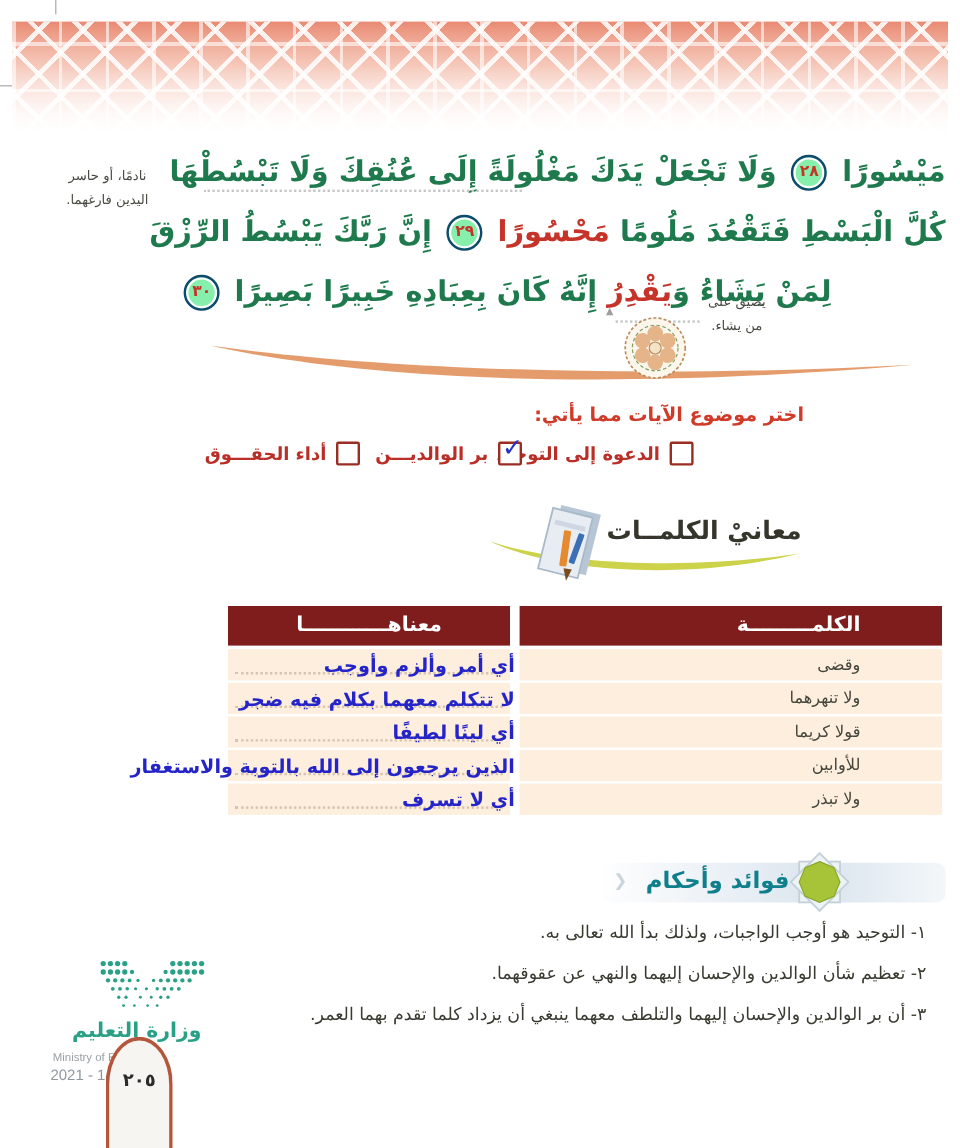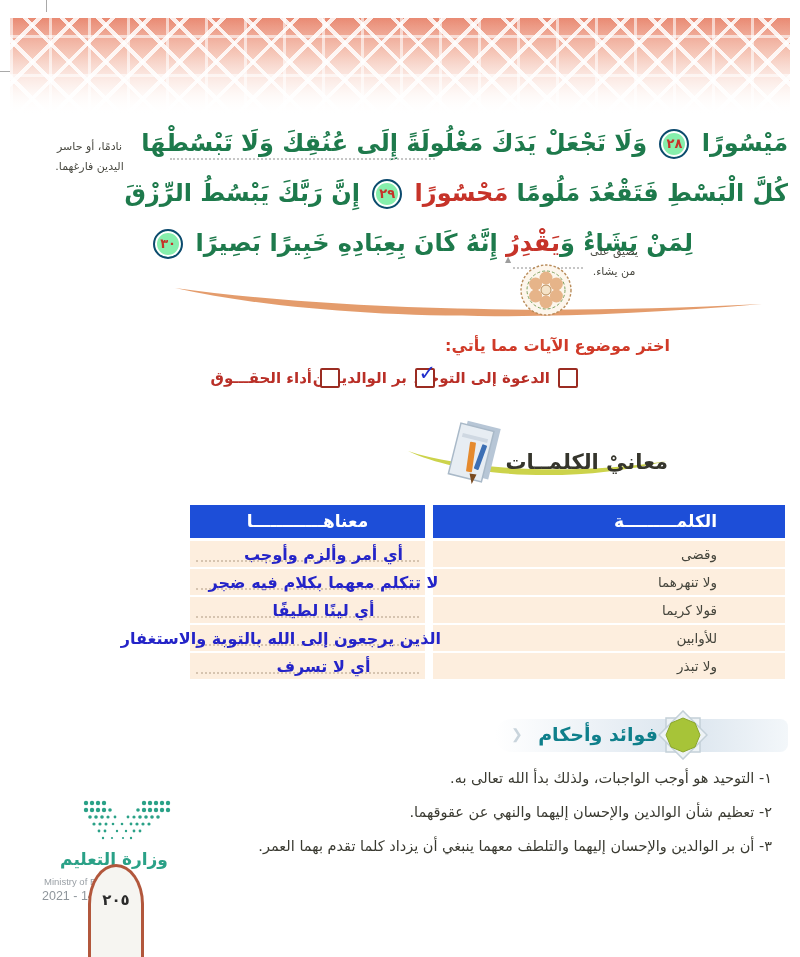--- a/index.html
+++ b/index.html
@@ -35,34 +35,34 @@
   
   .q-prompt{position:absolute;right:130px;top:336px;font-size:16px;font-weight:bold;color:#d03a28;}
   .opt{position:absolute;top:368px;display:flex;align-items:center;gap:8px;direction:rtl;}
   .opt .box{position:relative;width:16px;height:16px;border:2px solid #9b2c22;border-radius:2px;
             background:#fff;flex:0 0 auto;}
   .opt .tick{position:absolute;top:-9px;right:-3px;font-size:21px;font-weight:bold;color:#2230cc;}
   .opt .lbl{font-size:15px;font-weight:bold;color:#b92f27;white-space:nowrap;}
   
   .wm-swoosh{position:absolute;left:405px;top:445px;}
   .wm-icon{position:absolute;left:440px;top:416px;}
-  .wm-title{position:absolute;right:132px;top:430px;font-size:21px;font-weight:bold;color:#35352c;margin-top:20px;}
+  .wm-title{position:absolute;right:132px;top:430px;font-size:21px;font-weight:bold;color:#35352c;}
   
   .wtable{position:absolute;right:15px;top:505px;width:595px;}
   .trow{display:flex;column-gap:8px;margin-bottom:2px;}
-  .thead .cell{background:#1d4ed8;color:#fff;font-weight:bold;font-size:17px;height:33px;
+  .thead .cell{background:#7f1d1d;color:#fff;font-weight:bold;font-size:17px;height:33px;
                line-height:33px;}
   .thead{margin-bottom:3px;}
   .cell-word{width:352px;box-sizing:border-box;padding-right:68px;}
   .cell-meaning{flex:1;position:relative;}
   .trow .cellbg{background:#fdeede;height:26px;}
   .word-txt{font-size:13.5px;color:#45453c;line-height:26px;}
   .thead .cell-meaning{text-align:center;}
   .dotline{position:absolute;left:6px;right:6px;bottom:5px;border-bottom:2px dotted #d6c4b0;}
-  .answer{position:absolute;bottom:0;left:16px;width:100%;text-align:center;color:#2424c8;
+  .answer{position:absolute;bottom:0;left:4px;width:100%;color:#2424c8;
           font-weight:bold;font-size:16px;white-space:nowrap;line-height:24px;}
   
   .bf-bar{position:absolute;left:495px;top:719px;width:293px;height:33px;border-radius:17px 8px 8px 17px;
           background:linear-gradient(to left,#f3f7fa 0%,#dbe5ee 35%,#e9eff5 60%,#ffffff 100%);}
   .bf-chevron{position:absolute;left:16px;top:7px;font-size:14px;color:#c9d4dc;}
   .bf-title{position:absolute;left:40px;top:4px;width:126px;text-align:center;font-size:19px;
             font-weight:bold;color:#0f7f8b;white-space:nowrap;}
   .bf-badge{position:absolute;left:163px;top:-9px;}
   .points{position:absolute;right:28px;top:768px;width:740px;font-size:14.5px;color:#3a3a31;}
   .point{margin-bottom:14px;line-height:20px;}
@@ -132,21 +132,21 @@
   <div class="opt" style="right:222px;">
     <span class="box"></span>
     <span class="lbl">الدعوة إلى التوحيد</span>
   </div>
   <div class="opt" style="right:365px;">
     <span class="box">
         <span class="tick">✓</span>
       </span>
     <span class="lbl">بر الوالديـــن</span>
   </div>
-  <div class="opt" style="right:460px;text-align:right;">
+  <div class="opt" style="right:500px;text-align:right;">
     <span class="box"></span>
     <span class="lbl">أداء الحقـــوق</span>
   </div>
 
   <svg class="wm-swoosh" width="270" height="40" viewBox="0 0 270 40">
     <path d="M3,6 C62,34 175,38 262,16 C175,30 62,26 3,6 Z" fill="#ccd34b"></path>
   </svg>
   <svg class="wm-icon" width="74" height="76" viewBox="0 0 74 76">
     <g transform="rotate(14 37 38)">
       <rect x="20" y="8" width="34" height="52" fill="#b7c6d6"></rect>

